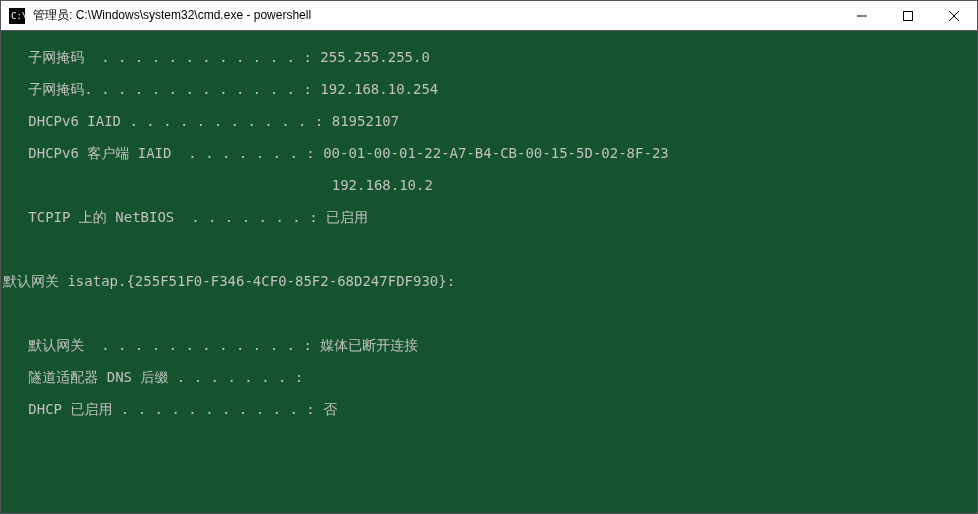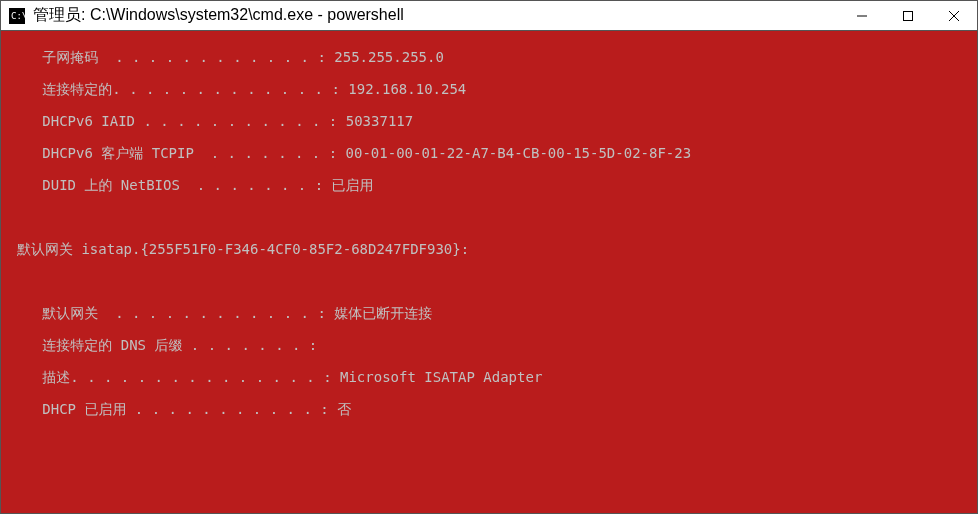--- a/index.html
+++ b/index.html
@@ -18,32 +18,32 @@
   border-bottom:1px solid #555;
   user-select:none;
 }
 .titlebar .icon {
   width:20px; height:20px;
   margin:0 6px 0 6px;
   display:flex; align-items:center; justify-content:center;
   font-size:12px;
 }
 .titlebar .title {
-  flex:1; font-size:16px; font-family:"Microsoft YaHei","SimSun",sans-serif;
+  flex:1; font-size:12px; font-family:"Microsoft YaHei","SimSun",sans-serif;
   color:#000;
 }
 .winbtns { display:flex; height:100%; }
 .winbtn {
   width:46px; height:100%;
   display:flex; align-items:center; justify-content:center;
   font-family:"Segoe UI",sans-serif;
 }
 .term {
-  flex:1; background:#b91c1c; color:#c0c0c0;
-  padding:2px 16px;
+  flex:1; background:#14532d; color:#c0c0c0;
+  padding:2px 2px;
   line-height:16px;
   white-space:pre;
   overflow:hidden;
 }
 .term div { white-space:pre; }
 @keyframes blink { 50% { opacity:0; } }
 </style>
 </head>
 <body>
 
@@ -70,30 +70,30 @@
       <svg width="10" height="10" viewBox="0 0 10 10">
           <line x1="0" y1="0" x2="10" y2="10" stroke="#000" stroke-width="1"></line>
           <line x1="10" y1="0" x2="0" y2="10" stroke="#000" stroke-width="1"></line>
         </svg>
     </div>
   </div>
 </div>
 
 <div class="term">
 <div><span>   子网掩码  . . . . . . . . . . . . : </span><span>255.255.255.0</span></div>
-<div><span>   连接特定的. . . . . . . . . . . . . : </span><span>192.168.10.254</span></div>
-<div><span>   DHCPv6 IAID . . . . . . . . . . . : </span><span>50337117</span></div>
-<div><span>   DHCPv6 客户端 TCPIP  . . . . . . . : </span><span>00-01-00-01-22-A7-B4-CB-00-15-5D-02-8F-23</span></div>
-<div><span>   DUID 上的 NetBIOS  . . . . . . . : </span><span>已启用</span></div>
+<div><span>   子网掩码. . . . . . . . . . . . . : </span><span>192.168.10.254</span></div>
+<div><span>   DHCPv6 IAID . . . . . . . . . . . : </span><span>81952107</span></div>
+<div><span>   DHCPv6 客户端 IAID  . . . . . . . : </span><span>00-01-00-01-22-A7-B4-CB-00-15-5D-02-8F-23</span></div>
+<div><span>                                       </span><span>192.168.10.2</span></div>
+<div><span>   TCPIP 上的 NetBIOS  . . . . . . . : </span><span>已启用</span></div>
 <div> </div>
 <div>默认网关 isatap.{255F51F0-F346-4CF0-85F2-68D247FDF930}:</div>
 <div> </div>
 <div><span>   默认网关  . . . . . . . . . . . . : </span><span>媒体已断开连接</span></div>
-<div><span>   连接特定的 DNS 后缀 . . . . . . . :</span><span></span></div>
-<div><span>   描述. . . . . . . . . . . . . . . : </span><span>Microsoft ISATAP Adapter</span></div>
+<div><span>   隧道适配器 DNS 后缀 . . . . . . . :</span><span></span></div>
 <div><span>   DHCP 已启用 . . . . . . . . . . . : </span><span>否</span></div>
 
 
 
 
 
 
 
 
 

